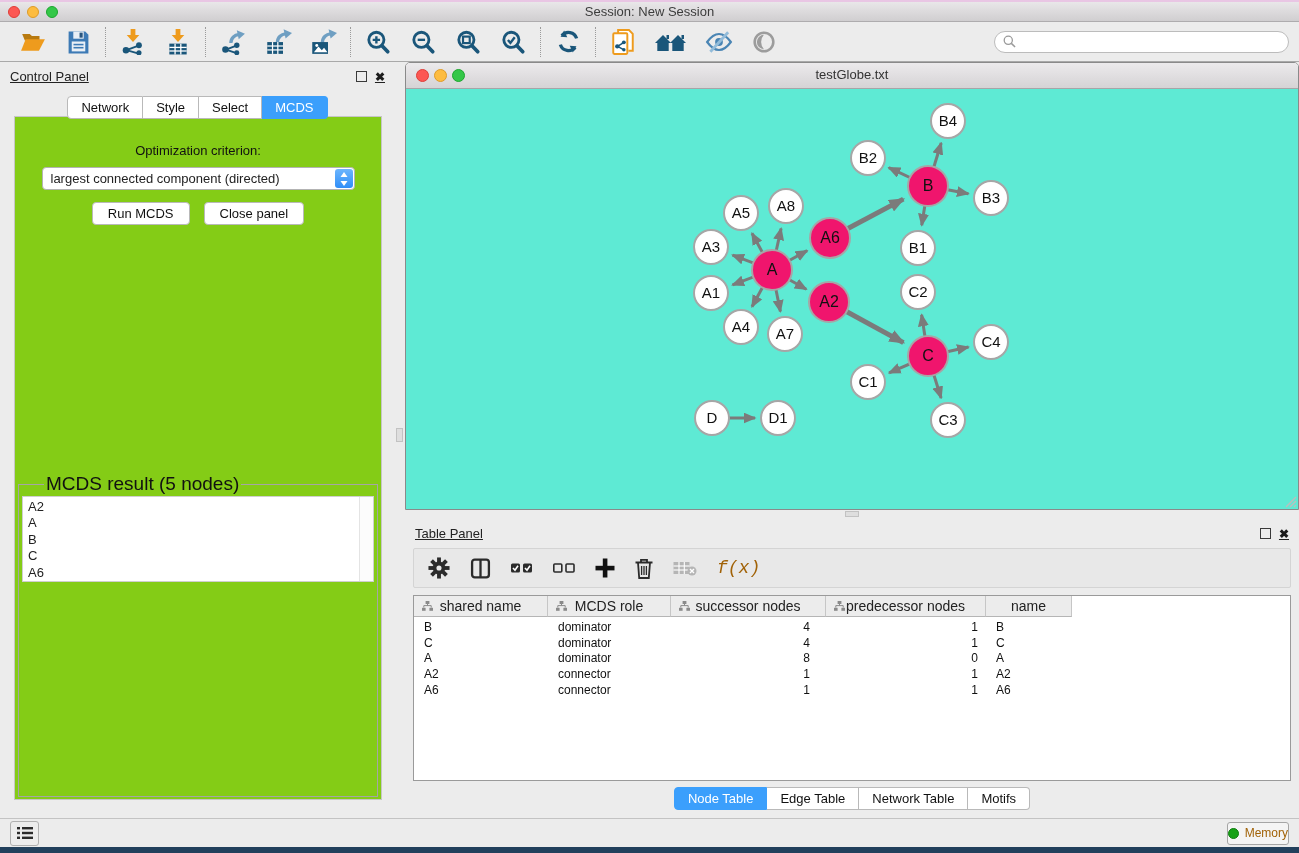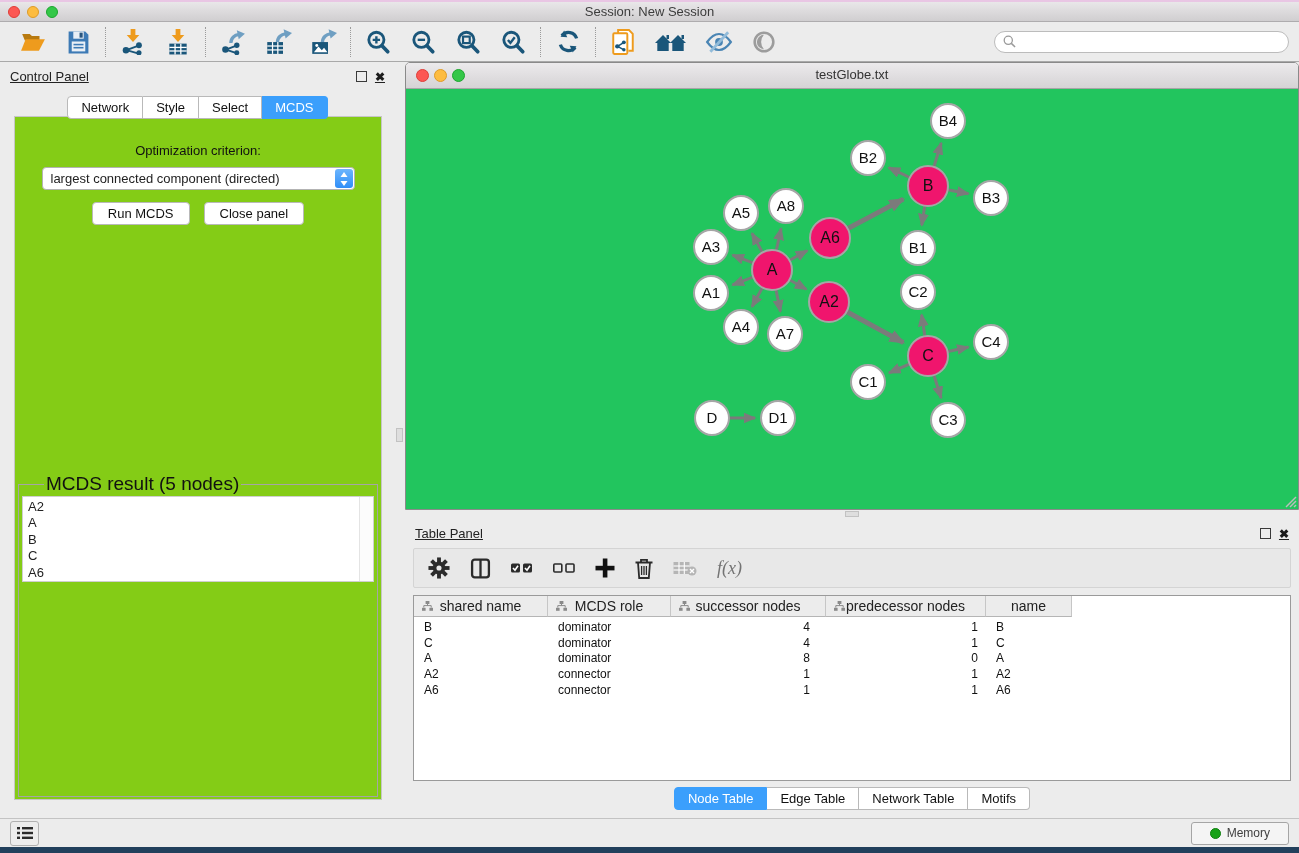--- a/index.html
+++ b/index.html
@@ -66,30 +66,30 @@
   #h-splitter{position:absolute;top:510px;left:405px;right:0;height:8px;background:#ececec;}
   #h-splitter .grip{position:absolute;left:440px;top:1px;width:14px;height:6px;background:#dedede;border:1px solid #c2c2c2;box-sizing:border-box;}
   
   #network-window{position:absolute;top:62px;left:405px;right:0;height:448px;border:1px solid #8a8a8a;
     border-radius:5px 5px 0 0;box-sizing:border-box;background:#fff;}
   #nw-titlebar{height:25px;background:linear-gradient(#eceaec,#d5d3d5);border-bottom:1px solid #a7a5a7;
     border-radius:4px 4px 0 0;position:relative;}
   #nw-titlebar .lights{left:10px;top:6px;gap:5px;}
   #nw-titlebar .light{width:13px;height:13px;}
   #nw-titlebar .title{display:block;text-align:center;font-size:13px;line-height:24px;color:#333;}
-  #nw-canvas{position:absolute;top:26px;left:0;right:0;bottom:0;background:#22c55e;overflow:hidden;}
+  #nw-canvas{position:absolute;top:26px;left:0;right:0;bottom:0;background:#5eead4;overflow:hidden;}
   #graph{position:absolute;top:0;left:0;}
   #graph text{font-family:"Liberation Sans",sans-serif;}
   #resize-grip{position:absolute;right:1px;bottom:1px;width:14px;height:14px;}
   
   #table-panel{position:absolute;top:518px;left:405px;right:0;bottom:35px;background:#ececec;}
   #tp-toolbar{margin:7px 8px 0 8px;height:40px;background:#e8e8e8;border:1px solid #d4d4d4;border-radius:2px;
     display:flex;align-items:center;gap:20px;padding:0 14px;box-sizing:border-box;}
   .tpicon{display:inline-flex;align-items:center;justify-content:center;height:24px;}
-  #fx-label{font-family:Liberation Serif, serif;font-style:italic;font-size:18px;color:#737373;}
+  #fx-label{font-family:Liberation Mono, monospace;font-style:italic;font-size:18px;color:#a16207;}
   #tp-table{margin:7px 8px 0 8px;height:186px;border:1px solid #9a9a9a;background:#fff;box-sizing:border-box;overflow:hidden;}
   #tp-thead{display:flex;height:21px;}
   .th{position:relative;box-sizing:border-box;background:#ececec;border-right:1px solid #c6c6c6;
     border-bottom:1px solid #b5b5b5;font-size:14px;color:#222;text-align:center;line-height:20px;}
   .tree-icon{position:absolute;left:8px;top:5px;}
   .th.c0{width:134px;}.th.c1{width:123px;}.th.c2{width:155px;}.th.c3{width:160px;}.th.c4{width:86px;}
   #tp-tbody{padding-top:2px;}
   .tr{display:flex;height:15.8px;align-items:center;}
   .td{box-sizing:border-box;font-size:12px;color:#111;white-space:nowrap;}
   .td.c0{width:134px;padding-left:10px;}
@@ -97,21 +97,21 @@
   .td.c2{width:155px;text-align:right;padding-right:16px;}
   .td.c3{width:160px;text-align:right;padding-right:8px;}
   .td.c4{width:86px;padding-left:10px;}
   #tp-tabs{margin-top:6px;display:flex;justify-content:center;}
   
   #status-bar{position:absolute;left:0;right:0;bottom:6px;height:29px;background:#ececec;
     border-top:1px solid #c3c3c3;display:flex;align-items:center;padding:0 10px;box-sizing:border-box;}
   #list-btn{width:27px;height:23px;border:1px solid #b0b0b0;border-radius:3px;background:#ececec;
     display:flex;align-items:center;justify-content:center;}
   #memory-btn{margin-left:auto;height:23px;border:1px solid #a5a5a5;border-radius:3px;background:#f4f4f4;
-    display:flex;align-items:center;gap:6px;padding:0 18px;font-size:12px;color:#404040;box-sizing:border-box;}
+    display:flex;align-items:center;gap:6px;padding:0 0;font-size:12px;color:#a16207;box-sizing:border-box;}
   #memory-dot{width:11px;height:11px;border-radius:50%;background:#17a117;border:1px solid #0e7e0e;box-sizing:border-box;}
   #desktop-strip{position:absolute;left:0;right:0;bottom:0;height:6px;background:#22405c;}
 </style>
 </head>
 <body>
 
 <div id="titlebar">
   <div class="lights">
     <span class="light red"></span>
     <span class="light yellow"></span>

